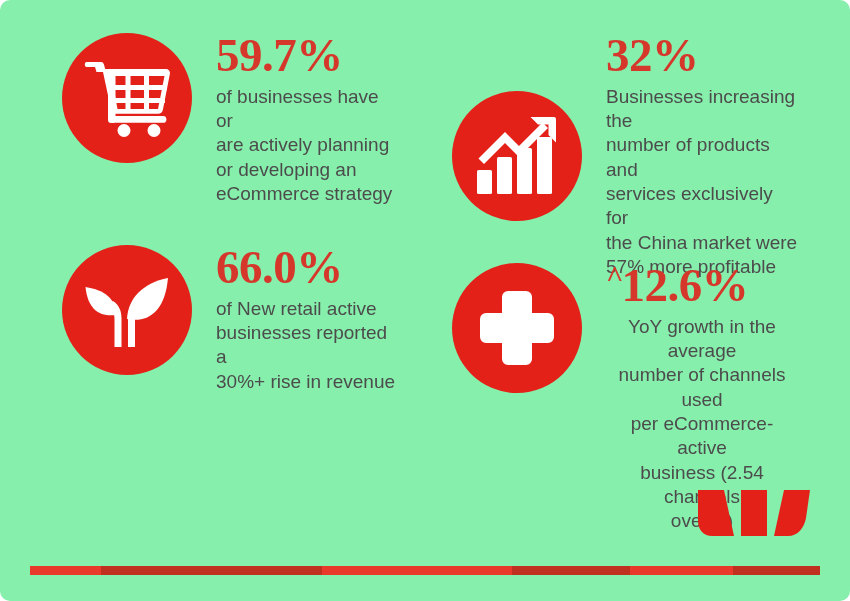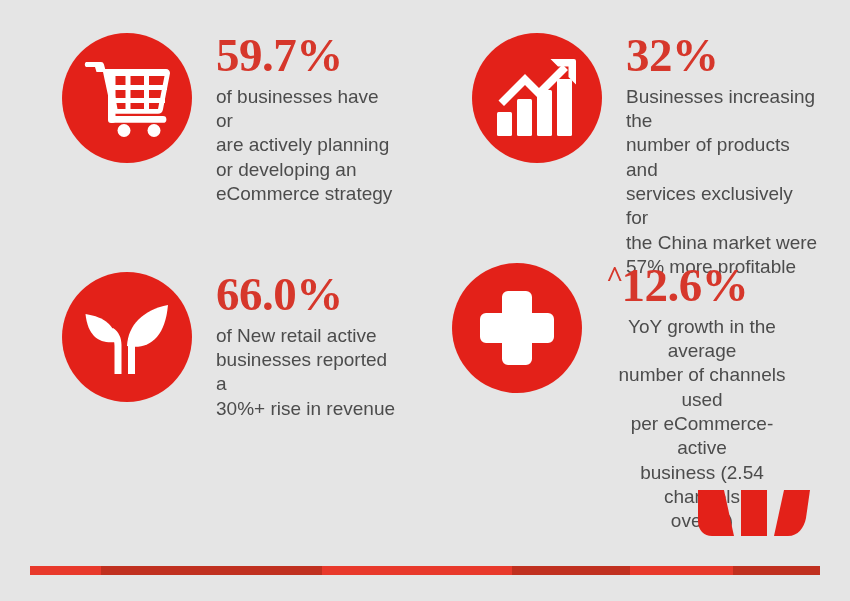--- a/index.html
+++ b/index.html
@@ -12,32 +12,33 @@
     height: 601px;
     position: relative;
     overflow: hidden;
     font-family: "Liberation Sans", sans-serif;
     -webkit-font-smoothing: antialiased;
   }
 
   .infographic {
     position: absolute;
     inset: 0;
-    background: #e5e5e5;
+    background: #86efac;
+    border-radius: 10px;
   }
 
   
   .stat {
     position: absolute;
     display: flex;
     align-items: flex-start;
   }
   .stat-1 { left: 62px;  top: 33px;  }
-  .stat-2 { left: 472px; top: 33px;  }
-  .stat-3 { left: 62px;  top: 272px; }
+  .stat-2 { left: 452px; top: 33px; align-items: center;  }
+  .stat-3 { left: 62px;  top: 245px; }
   .stat-4 { left: 452px; top: 263px; }
 
   .icon-circle {
     width: 130px;
     height: 130px;
     border-radius: 50%;
     background: #E32119;
     flex: 0 0 130px;
     position: relative;
   }

